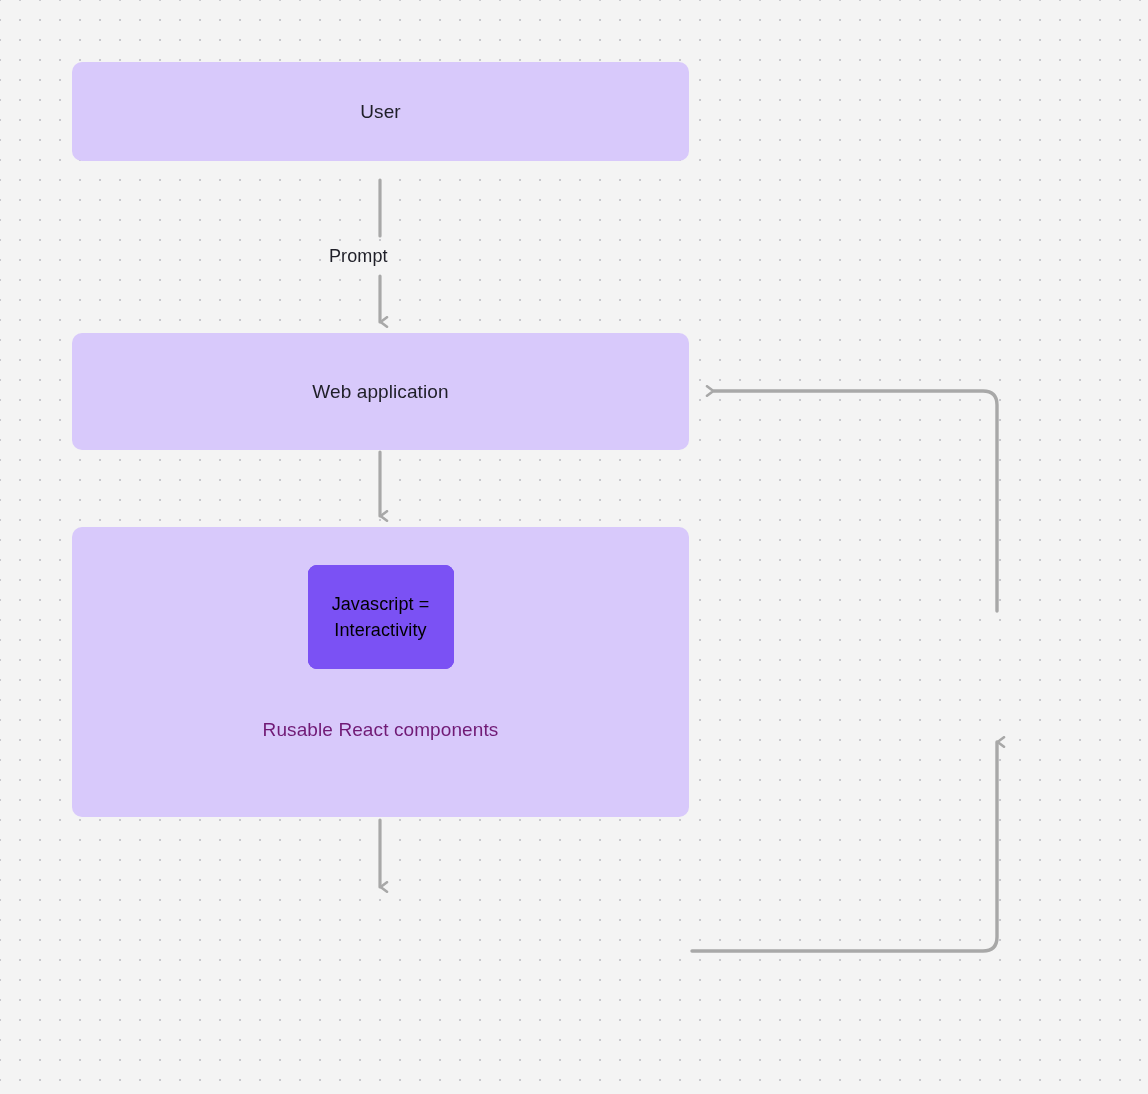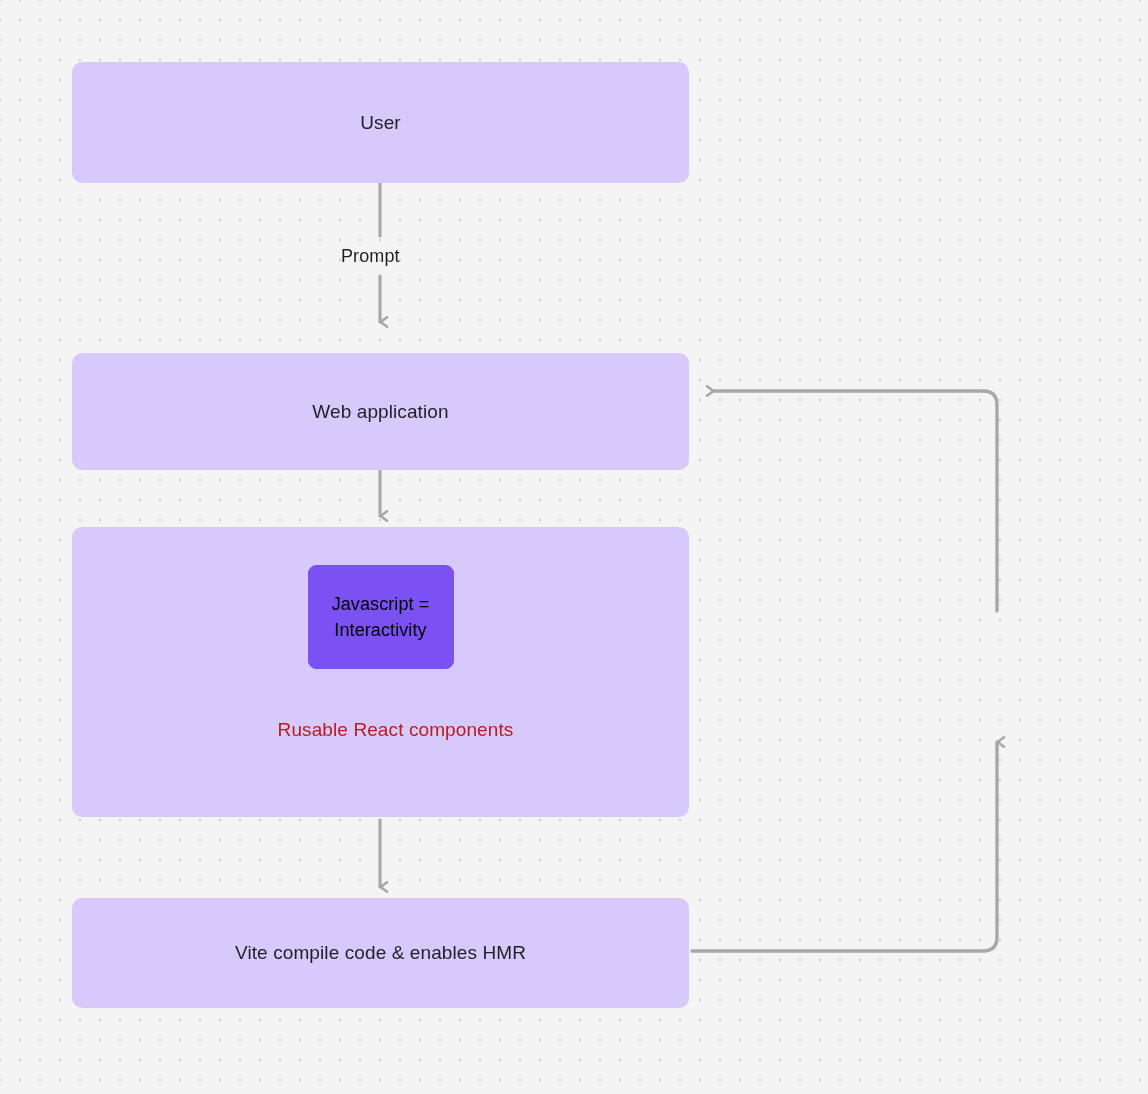--- a/index.html
+++ b/index.html
@@ -53,22 +53,22 @@
     background: #7B51F4;
     border-radius: 9px;
     color: #000000;
     font-size: 18px;
     line-height: 1.45;
     letter-spacing: 0.1px;
     padding: 4px 8px;
   }
 
   
-  #node-user        { left: 72px;  top: 62px;   width: 617px; height: 121px; }
-  #node-webapp      { left: 72px;  top: 333px;  width: 617px; height: 117px; margin-top: 20px; }
+  #node-user        { left: 72px;  top: 62px;   width: 617px; height: 99px; }
+  #node-webapp      { left: 72px;  top: 333px;  width: 617px; height: 117px; }
   #node-react       { left: 72px;  top: 527px;  width: 617px; height: 290px;
                       display: block; }
   #node-vite        { left: 72px;  top: 898px;  width: 617px; height: 110px; }
   #node-render      { left: 903px; top: 613px;  width: 189px; height: 116px; }
 
   
   .chip-row {
     position: absolute;
     left: 0;
     top: 38px;
@@ -81,35 +81,34 @@
   #chip-css    { width: 146px; height: 104px; }
   #chip-js     { width: 146px; height: 104px; }
 
   #react-caption {
     position: absolute;
     left: 0;
     top: 190px;
     width: 100%;
     text-align: center;
     font-size: 19px;
-    color: #b91c1c;
+    color: #701a75;
     letter-spacing: 0.1px;
-    margin-left: 15px;
   }
 
   
   .edge-label {
     position: absolute;
     font-size: 18px;
     color: #1F1F28;
     background: transparent;
     letter-spacing: 0.1px;
     white-space: nowrap;
   }
-  #label-prompt { left: 341px; top: 246px; }
+  #label-prompt { left: 329px; top: 246px; }
 </style>
 </head>
 <body>
 
 <div id="canvas">
 
   <svg class="edges" viewBox="0 0 1148 1094" width="1148" height="1094">
     <defs>
       <marker id="arrow-down" markerWidth="12" markerHeight="12" refX="6" refY="9" orient="auto" markerUnits="userSpaceOnUse">
         <path d="M1.2,2 L6,8.4 L10.8,2" fill="none" stroke="#A8A8A8" stroke-width="2.6" stroke-linecap="round" stroke-linejoin="round"></path>
@@ -177,18 +176,15 @@
           <span>Javascript =</span><br>
           <span>Interactivity</span>
         </span>
       </div>
 
     </div>
 
     <div id="react-caption">Rusable React components</div>
   </div>
 
-  <div class="node node-outer" id="node-vite">
-    <span>Vite compile code &amp; enables HMR</span>
-  </div>
 
 
 </div>
 
 </body></html>

